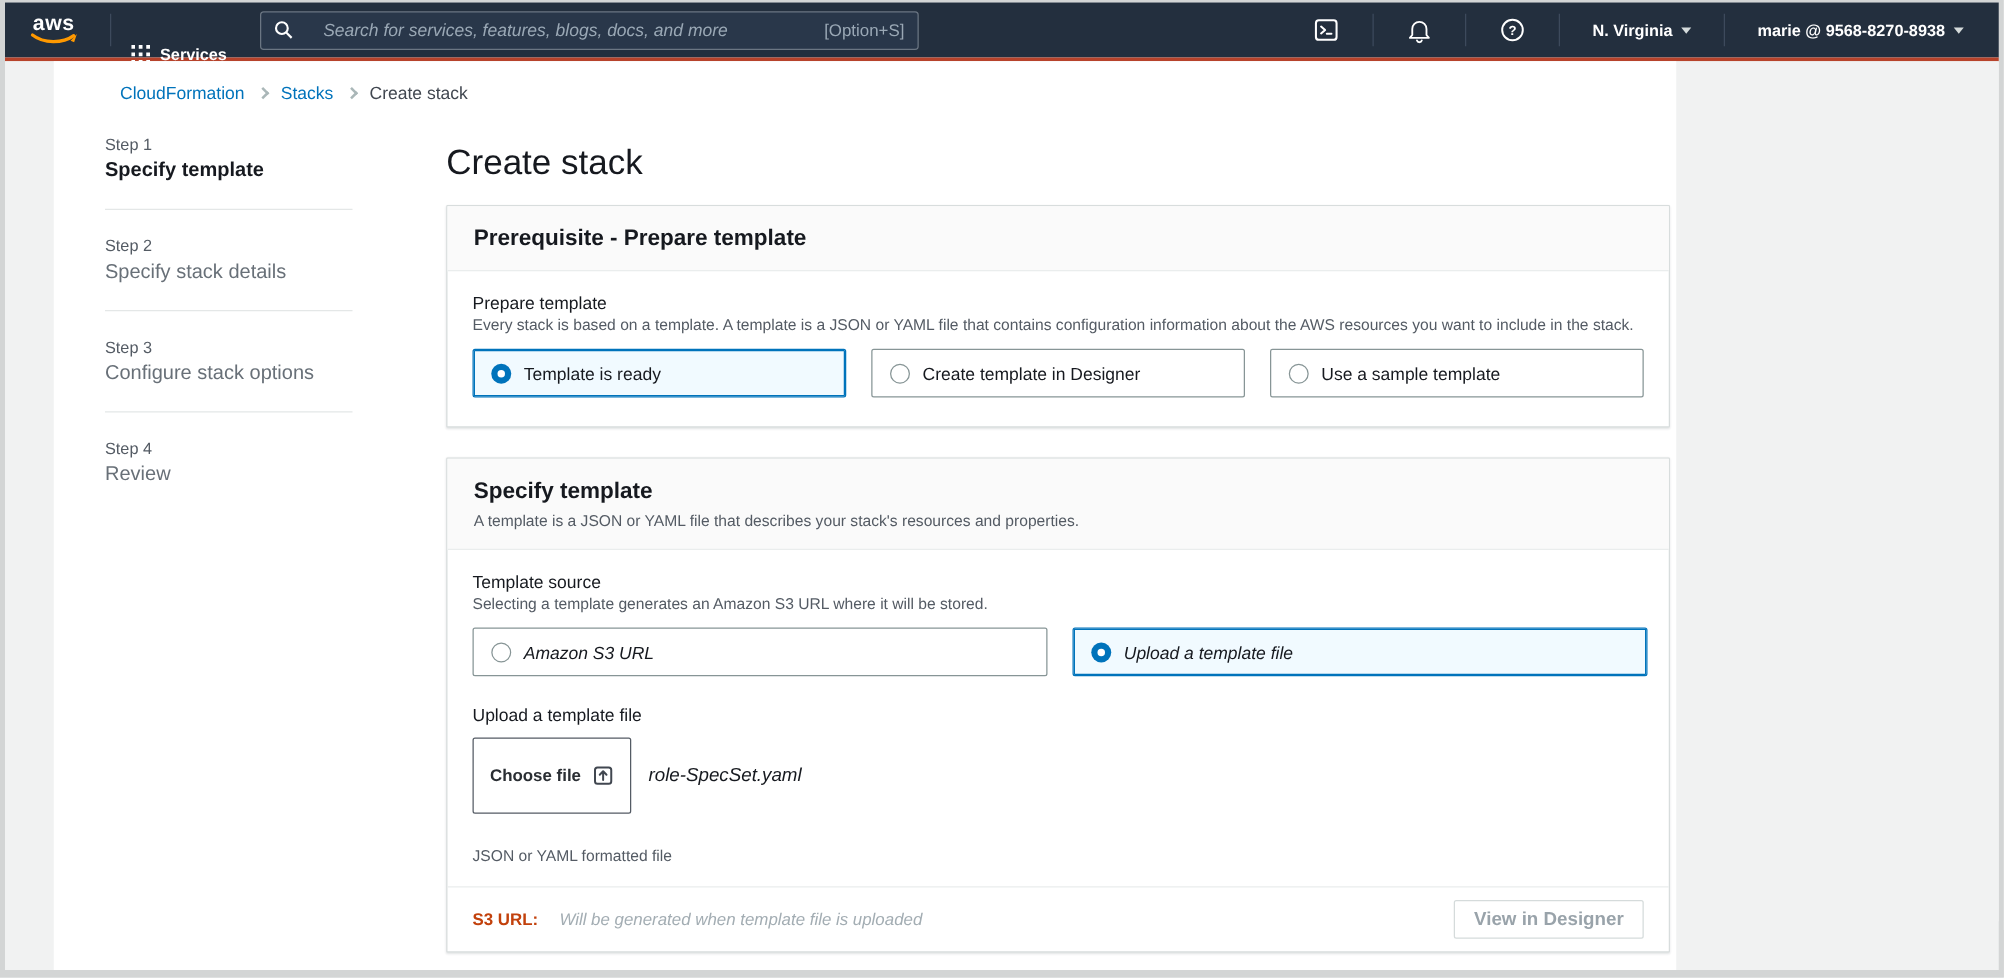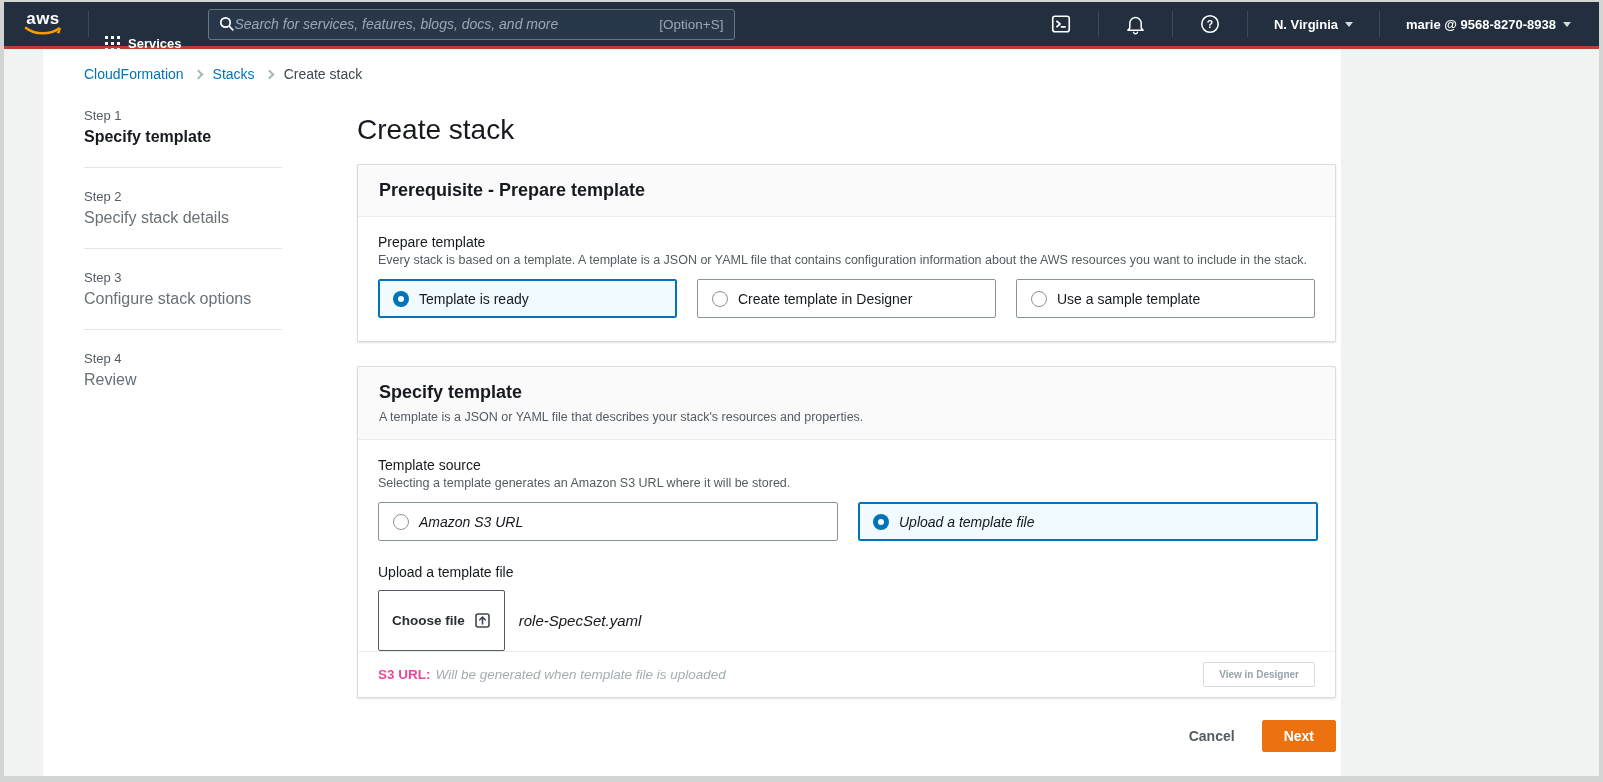--- a/index.html
+++ b/index.html
@@ -12,35 +12,35 @@
   .topnav { height:44px; background:#232f3e; display:flex; align-items:center; padding:0 14px;
     color:#fff; }
   .redline { height:3px; background:#b7432b; }
   .aws-logo { display:flex; flex-direction:column; align-items:center; margin:0 14px 0 6px; cursor:pointer; }
   .aws-logo .aws-txt { font-weight:bold; font-size:17px; letter-spacing:.5px; line-height:14px; }
   .nav-divider { width:1px; height:26px; background:#3d4a5c; margin:0 12px; }
   .services { display:flex; align-items:center; gap:8px; font-size:13px; font-weight:bold; cursor:pointer; padding:0 4px;margin-top:38px; }
   .search-wrap { display:flex; align-items:center; width:527px; height:31px; margin-left:22px;
     border:1px solid #6b7683; border-radius:3px; background:#29374a; padding:0 10px; }
   .search-wrap input { flex:1; background:transparent; border:none; outline:none; color:#eee;
-    font-size:14px; font-style:italic; font-family:inherit; margin-left:0; }
+    font-size:14px; font-style:italic; font-family:inherit; margin-left:24px; }
   .search-wrap input::placeholder { color:#9aa8b5; }
   .search-shortcut { color:#9aa8b5; font-size:13.5px; }
   .nav-right { margin-left:auto; display:flex; align-items:center; }
   .nav-icon-btn { padding:0 14px; display:flex; align-items:center; cursor:pointer; }
   .nav-text-btn { display:flex; align-items:center; gap:7px; font-size:13px; font-weight:bold;
     padding:0 14px; cursor:pointer; white-space:nowrap; }
   .caret-down { width:0; height:0; border-left:4px solid transparent; border-right:4px solid transparent;
     border-top:5px solid #d5dbdb; }
 
   
   .app { position:relative; height:727px; background:#f1f2f2; }
   .content-col { position:absolute; left:39px; top:0; width:1298px; height:727px; background:#ffffff;
     padding:17px 0 0 41px; }
-  .breadcrumb { display:flex; align-items:center; gap:11px; font-size:14px; }
+  .breadcrumb { display:flex; align-items:center; gap:11px; font-size:14px;margin-left:12px; }
   .breadcrumb a { color:#0073bb; text-decoration:none; cursor:pointer; }
   .crumb-sep { width:7px; height:7px; border-top:2px solid #aab7b8; border-right:2px solid #aab7b8;
     transform:rotate(45deg); margin-top:1px; }
   .crumb-current { color:#414750; }
 
   .layout { display:flex; margin-top:26px; }
   .steps { width:198px; margin-right:75px; flex:none; }
   .step-num { font-size:13px; color:#545b64; margin-bottom:5px; }
   .step-title { font-size:16px; color:#687078; }
   .step-active .step-title { color:#16191f; font-weight:bold; }
@@ -74,24 +74,24 @@
 
   .upload-label { font-size:14px; color:#16191f; margin:23px 0 10px; }
   .choose-row { display:flex; align-items:center; gap:14px; }
   .choose-btn { display:inline-flex; align-items:center; gap:9px; border:1px solid #545b64; border-radius:2px;
     background:#fff; padding:21px 13px; font-size:13.5px; font-weight:bold; color:#2a2e33;
     font-family:inherit; cursor:pointer; }
   .file-name { font-size:15px; font-style:italic; color:#16191f; }
   .file-hint { font-size:12.5px; color:#545b64; margin:27px 0 17px; }
 
   .panel-footer { border-top:1px solid #eaeded; padding:10px 20px; display:flex; align-items:center; }
-  .s3url-label { font-size:13.5px; font-weight:bold; color:#ec4899; margin-right:5px; }
+  .s3url-label { font-size:13.5px; font-weight:bold; color:#c2410c; margin-right:17px; }
   .s3url-value { font-size:13.5px; font-style:italic; color:#a3adb3; }
   .designer-btn { margin-left:auto; border:1px solid #d5dbdb; border-radius:2px; background:#fff;
-    padding:6px 15px; font-size:10px; font-weight:bold; color:#99a3aa; font-family:inherit; cursor:not-allowed; }
+    padding:6px 15px; font-size:15px; font-weight:bold; color:#99a3aa; font-family:inherit; cursor:not-allowed; }
 
   .actions { display:flex; justify-content:flex-end; align-items:center; gap:27px; margin-top:-2px; }
   .cancel-link { font-size:14px; font-weight:bold; color:#545b64; cursor:pointer; }
   .next-btn { background:#ec7211; border:1px solid #ec7211; border-radius:2px; color:#fff;
     font-size:14px; font-weight:bold; padding:7px 21px; font-family:inherit; cursor:pointer;text-align:right; }
 </style>
 </head>
 <body>
 
 <div class="window">
@@ -250,20 +250,21 @@
               <div class="choose-row">
                 <button class="choose-btn">
                   <span>Choose file</span>
                   <svg width="17" height="17" viewBox="0 0 17 17">
                     <rect x="2" y="2" width="13" height="13" rx="2" stroke="#414750" stroke-width="1.6" fill="none"></rect>
                     <path d="M8.5 12 V5.4 M5.8 7.8 L8.5 5 L11.2 7.8" stroke="#414750" stroke-width="1.6" fill="none" stroke-linecap="round" stroke-linejoin="round"></path>
                   </svg>
                 </button>
                 <span class="file-name">role-SpecSet.yaml</span>
               </div>
+              <div class="file-hint">JSON or YAML formatted file</div>
             </div>
             <div class="panel-footer">
               <span class="s3url-label">S3 URL:</span>
               <span class="s3url-value">Will be generated when template file is uploaded</span>
               <button class="designer-btn">View in Designer</button>
             </div>
           </section>
 
           <div class="actions">
             <span class="cancel-link">Cancel</span>

